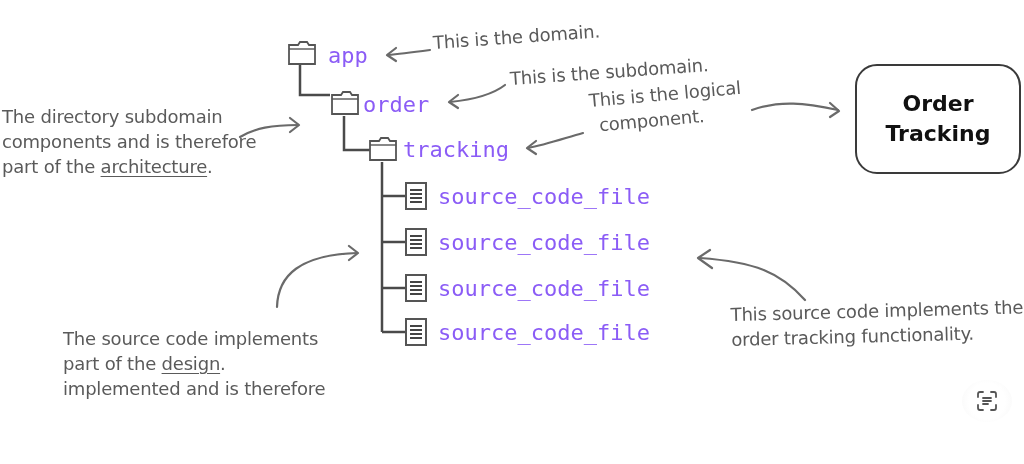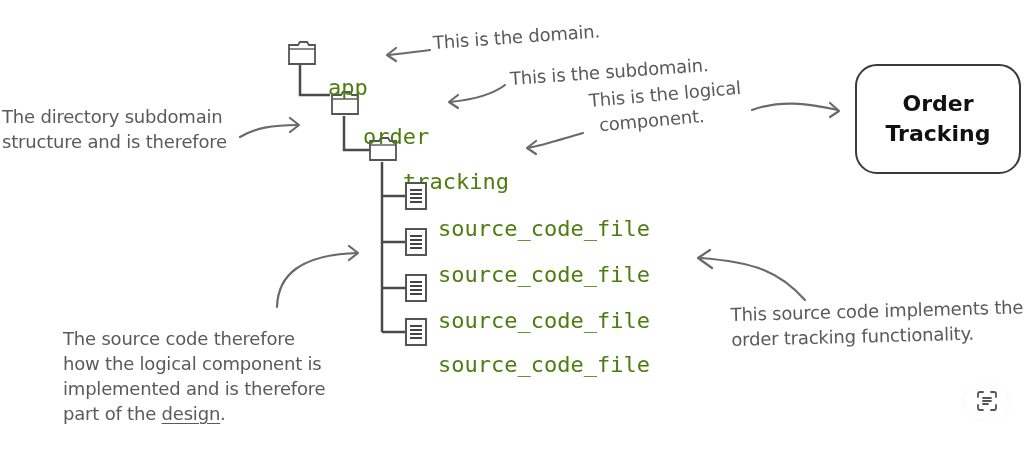--- a/index.html
+++ b/index.html
@@ -1,18 +1,18 @@
 <!DOCTYPE html>
 <html><head>
 <meta charset="utf-8">
 <style>
   html, body { margin: 0; padding: 0; background: #ffffff; }
   body { width: 1024px; height: 464px; position: relative; overflow: hidden; font-family: "DejaVu Sans", sans-serif; }
   .hand { position: absolute; font-family: "DejaVu Sans", sans-serif; color: #5a5a5a; font-size: 18px; line-height: 25px; letter-spacing: -0.2px; white-space: nowrap; }
-  .node-label { position: absolute; font-family: "DejaVu Sans Mono", monospace; color: #4d7c0f; font-size: 22px; line-height: 26px; white-space: nowrap; margin-top: 32px; }
+  .node-label { position: absolute; font-family: "DejaVu Sans Mono", monospace; color: #8b5cf6; font-size: 22px; line-height: 26px; white-space: nowrap; }
   .u { text-decoration: underline; text-underline-offset: 3px; }
   svg.overlay { position: absolute; left: 0; top: 0; }
   .box { position: absolute; left: 855px; top: 64px; width: 166px; height: 110px; border: 2px solid #3a3a3a; border-radius: 22px; box-sizing: border-box; display: flex; align-items: center; justify-content: center; text-align: center; }
   .box-text { font-family: "DejaVu Sans", sans-serif; font-weight: bold; font-size: 22px; line-height: 30px; color: #111; }
   .lens-btn { position: absolute; left: 962px; top: 380px; width: 50px; height: 42px; border-radius: 50%; background: radial-gradient(circle, #ffffff 55%, #f6f6f6 100%); display: flex; align-items: center; justify-content: center; }
 </style>
 </head>
 <body>
 
 <svg class="overlay" width="1024" height="464">
@@ -117,28 +117,28 @@
 <div class="hand" style="left:433px;top:30px;transform:rotate(-4deg);transform-origin:left center;">This is the domain.</div>
 <div class="hand" style="left:510px;top:66px;transform:rotate(-4deg);transform-origin:left center;">This is the subdomain.</div>
 
 <div class="hand" style="left:590px;top:88px;transform:rotate(-5deg);transform-origin:left center;">
   <div>This is the logical</div>
   <div style="padding-left:8px">component.</div>
 </div>
 
 <div class="hand" style="left:2px;top:104px;">
   <div>The directory subdomain</div>
-  <div>structure and is therefore</div>
+  <div>components and is therefore</div>
+  <div><span>part of the </span><span class="u">architecture</span><span>.</span></div>
 </div>
 
 <div class="hand" style="left:63px;top:326px;">
-  <div>The source code therefore</div>
-  <div>how the logical component is</div>
+  <div>The source code implements</div>
+  <div><span>part of the </span><span class="u">design</span><span>.</span></div>
   <div>implemented and is therefore</div>
-  <div><span>part of the </span><span class="u">design</span><span>.</span></div>
 </div>
 
 <div class="hand" style="left:731px;top:302px;transform:rotate(-1.5deg);transform-origin:left center;">
   <div>This source code implements the</div>
   <div>order tracking functionality.</div>
 </div>
 
 <div class="box">
   <div class="box-text">
     <div>Order</div>

